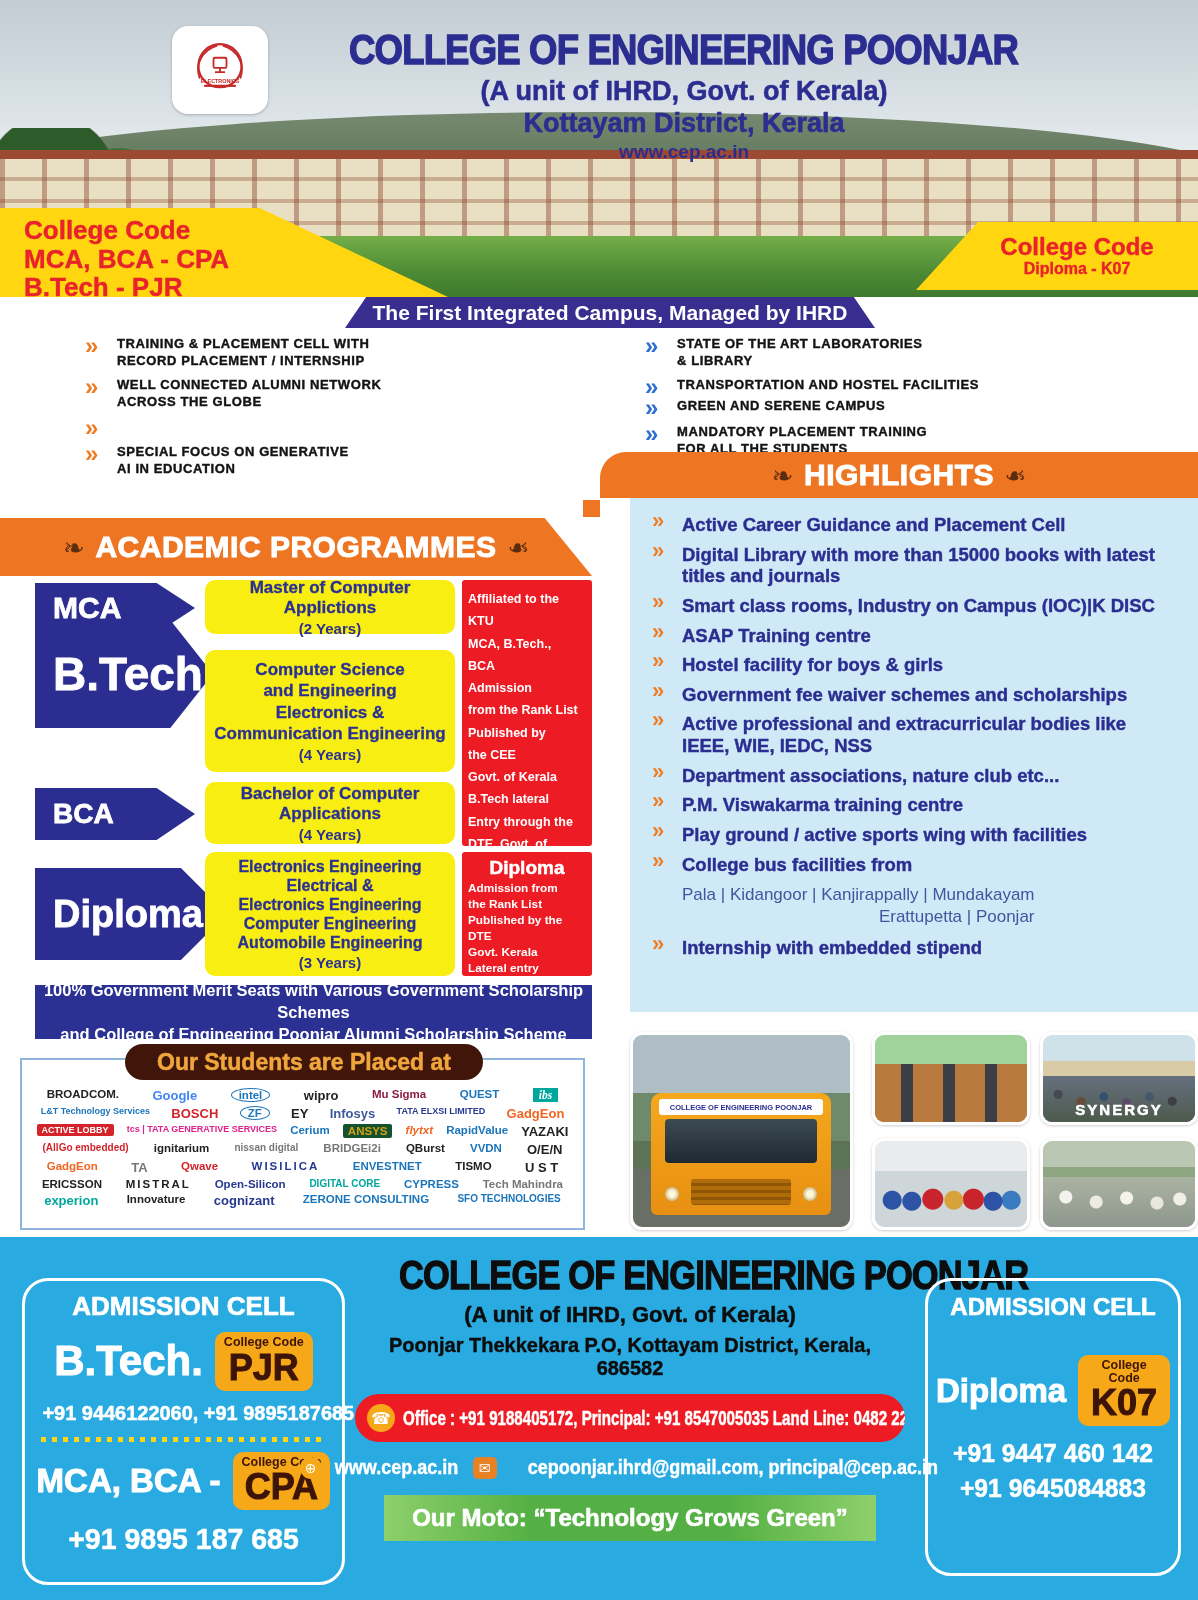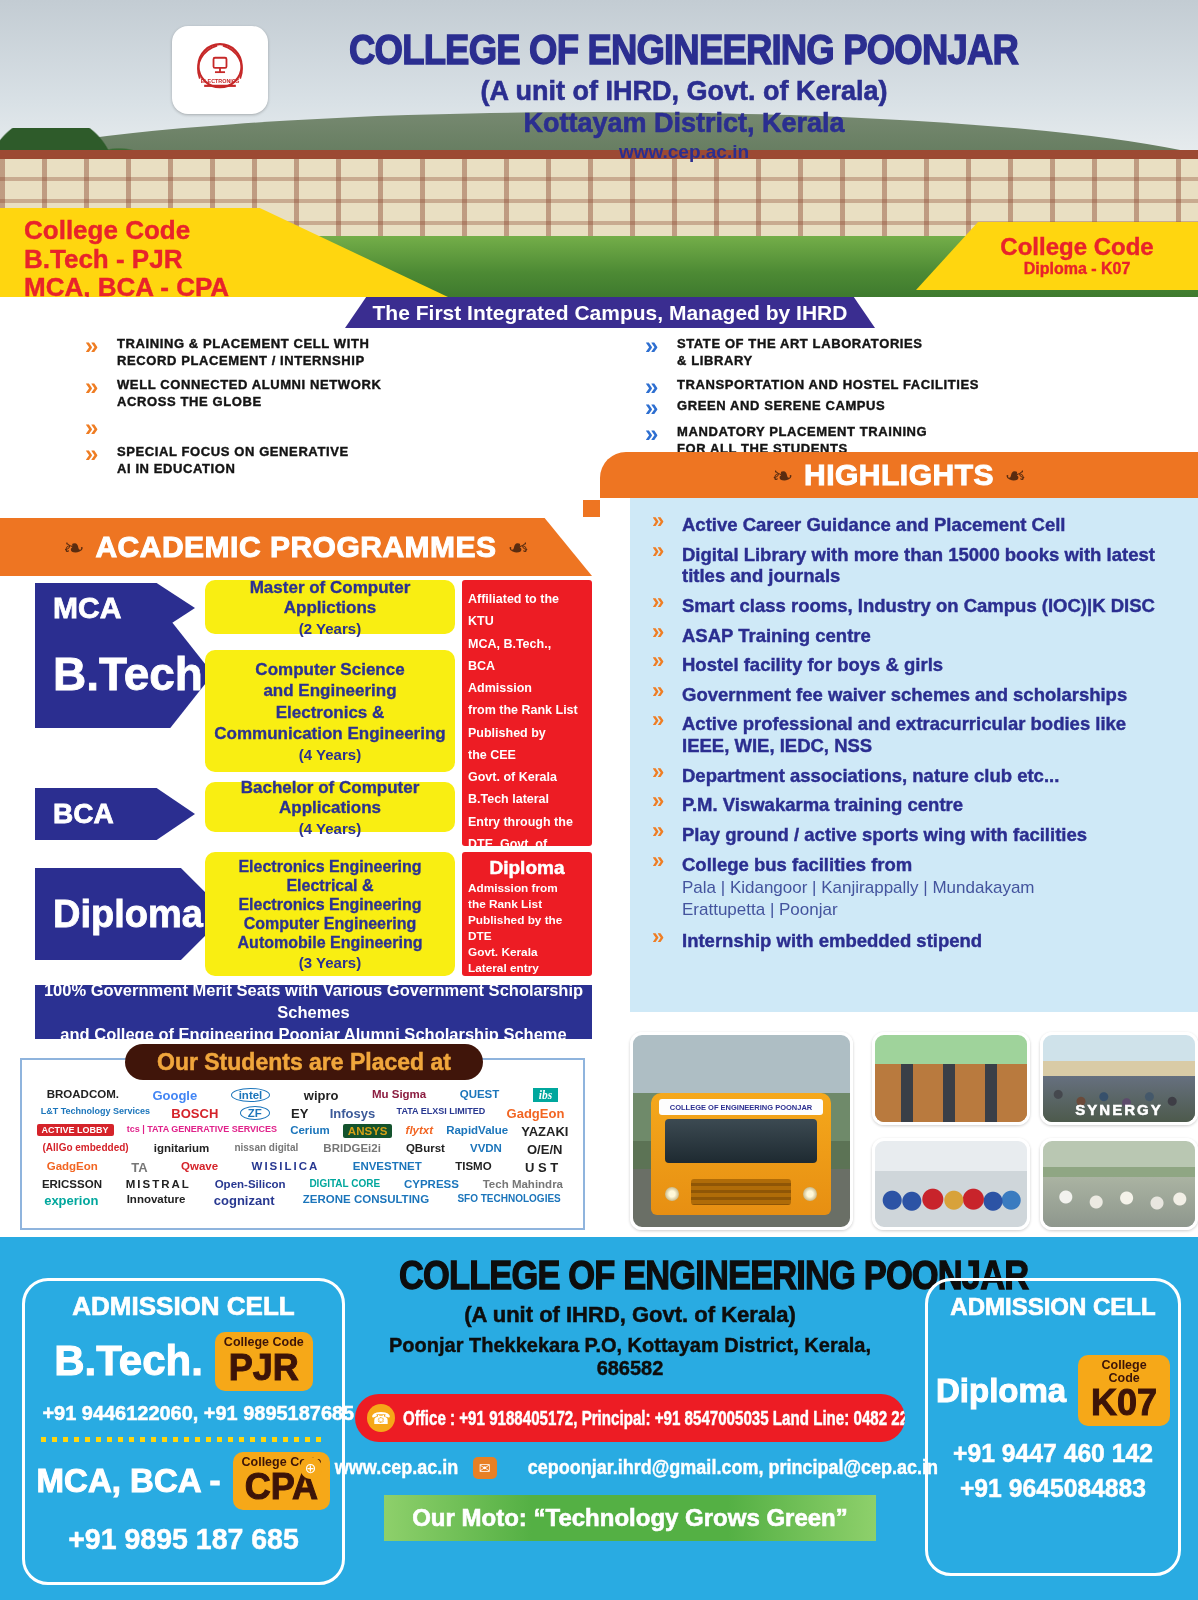--- a/index.html
+++ b/index.html
@@ -77,21 +77,21 @@
   .sch-bar{position:absolute;top:985px;left:35px;width:557px;height:54px;background:#2b3192;color:#fff;
         display:flex;align-items:center;justify-content:center;text-align:center;
         font-size:16.5px;font-weight:700;line-height:1.35;}
 
   
   .hl-panel{position:absolute;top:498px;left:630px;width:568px;height:514px;background:#cfe9f7;
         box-sizing:border-box;padding:16px 20px 0 22px;}
   .hl-item{display:flex;margin-bottom:8px;}
   .hl-item .chev{width:30px;font-size:22px;color:#ef7d23;margin-top:-2px;}
   .hl-txt{font-size:18.5px;font-weight:700;color:#2b2e90;line-height:1.17;-webkit-text-stroke:.4px #2b2e90;}
-  .hl-sub{font-size:17px;font-weight:400;color:#44549e;line-height:1.3;margin-top:2px;-webkit-text-stroke:0;}
+  .hl-sub{font-size:17px;font-weight:400;color:#44549e;line-height:1.3;margin-top:9px;text-align:right;-webkit-text-stroke:0;}
 
   
   .placed-box{position:absolute;top:1058px;left:20px;width:565px;height:172px;background:#fff;
         border:2px solid #8fb4dd;box-sizing:border-box;}
   .placed-pill{position:absolute;top:1044px;left:125px;width:358px;height:36px;background:#40150a;
         border-radius:20px;display:flex;align-items:center;justify-content:center;
         color:#f0a63c;font-size:23px;font-weight:700;-webkit-text-stroke:.5px #f0a63c;}
   .logo-rows{margin-top:28px;display:flex;flex-direction:column;gap:3px;padding:0 8px;}
   .logo-row{display:flex;justify-content:space-around;align-items:flex-start;}
   .lb{font-weight:700;font-size:11.5px;white-space:nowrap;}
@@ -221,22 +221,22 @@
 
   <div class="hero-text">
     <div class="hero-title cond">COLLEGE OF ENGINEERING POONJAR</div>
     <div class="hero-sub">(A unit of IHRD, Govt. of Kerala)</div>
     <div class="hero-loc">Kottayam District, Kerala</div>
     <div class="hero-web">www.cep.ac.in</div>
   </div>
 
   <div class="code-left">
     <div class="code-txt">College Code</div>
+    <div class="code-txt">MCA, BCA - CPA</div>
     <div class="code-txt">B.Tech - PJR</div>
-    <div class="code-txt">MCA, BCA - CPA</div>
   </div>
   <div class="code-right">
     <div class="code-txt" style="font-size:24px;">College Code</div>
     <div class="code-txt" style="font-size:16px;">Diploma - K07</div>
   </div>
 
   <div class="tagline">The First Integrated Campus, Managed by IHRD</div>
 
   <div class="feat-col feat-left">
     <div class="feat-item">
@@ -356,21 +356,21 @@
   <div class="prog-label" style="top:620px;width:178px;height:108px;font-size:46px;">B.Tech</div>
   <div class="prog-box" style="top:650px;height:122px;">
     <div class="prog-desc pre" style="font-size:17px;line-height:1.25;">Computer Science
 and Engineering
 Electronics &amp;
 Communication Engineering</div>
     <div class="prog-years" style="font-size:15px;">(4 Years)</div>
   </div>
 
   <div class="prog-label" style="top:788px;width:160px;height:52px;font-size:28px;">BCA</div>
-  <div class="prog-box" style="top:782px;height:50px;">
+  <div class="prog-box" style="top:782px;height:62px;">
     <div class="prog-desc pre" style="font-size:17px;">Bachelor of Computer Applications</div>
     <div class="prog-years" style="font-size:15px;">(4 Years)</div>
   </div>
 
   <div class="prog-label" style="top:868px;width:192px;height:92px;font-size:38px;">Diploma</div>
   <div class="prog-box" style="top:852px;height:124px;">
     <div class="prog-desc pre" style="font-size:16px;line-height:1.2;">Electronics Engineering
 Electrical &amp;
 Electronics Engineering
 Computer Engineering

